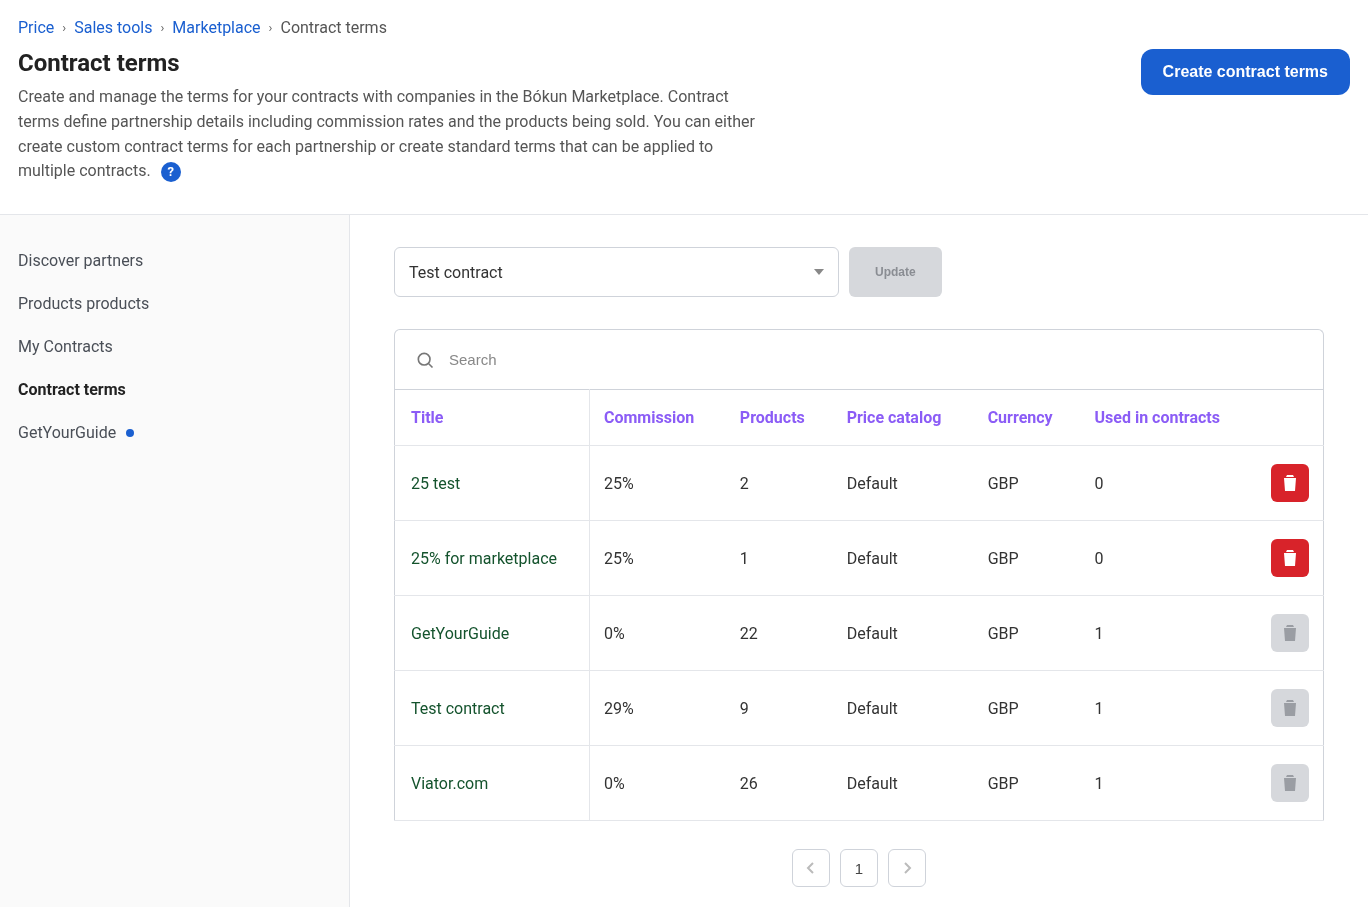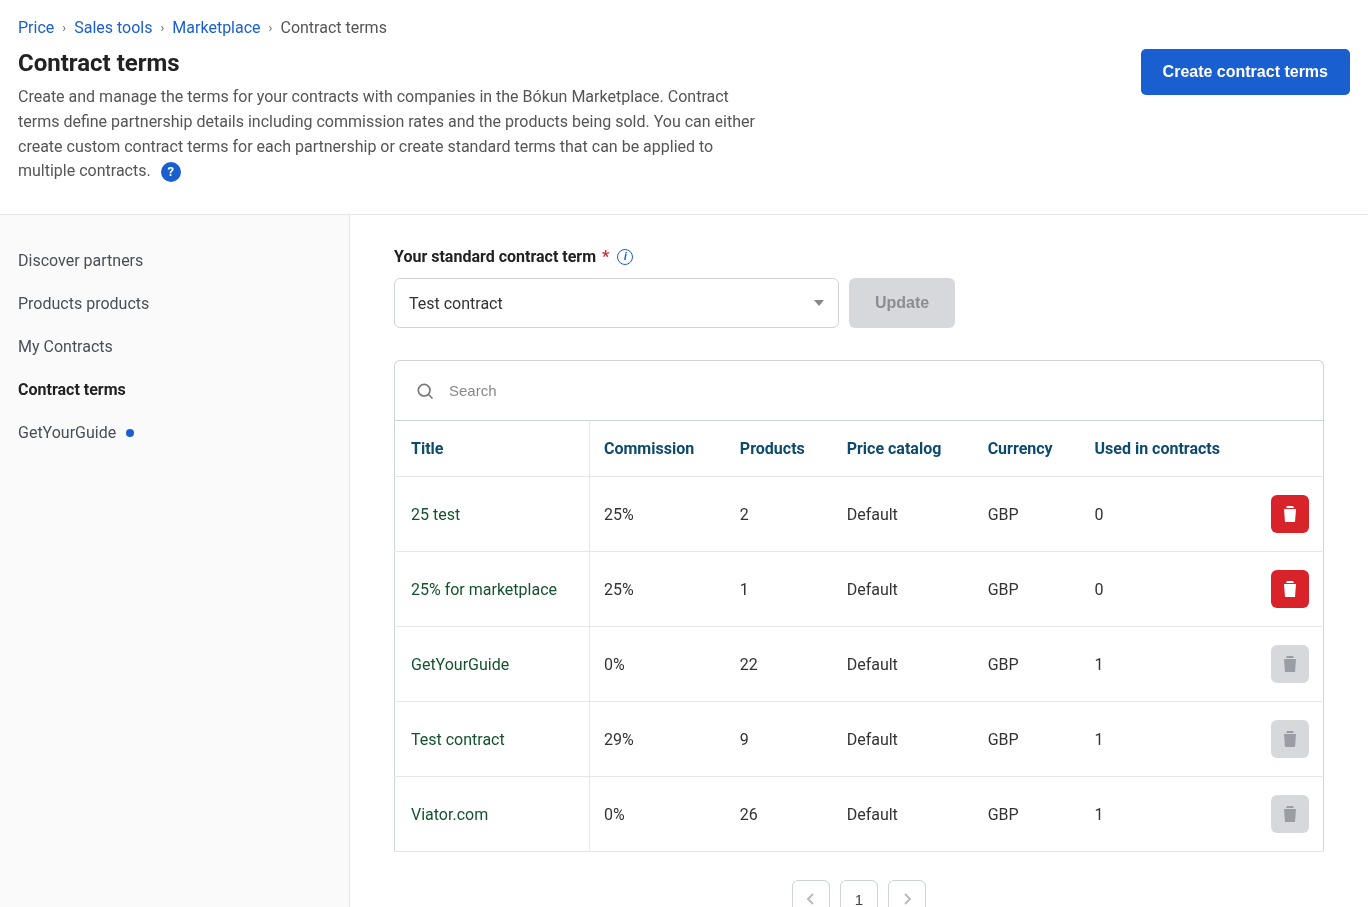--- a/index.html
+++ b/index.html
@@ -59,21 +59,21 @@
       color: #fff;
       font-weight: 700;
       font-size: 13px;
       vertical-align: middle;
       margin-left: 6px;
     }
     .btn-primary {
       background: #1a5fd0;
       color: #fff;
       border: none;
-      border-radius: 5px;
+      border-radius: 12px;
       padding: 14px 22px;
       font-size: 16px;
       font-weight: 600;
       cursor: pointer;
       white-space: nowrap;
     }
     .content-wrap {
       display: flex;
       border-top: 1px solid #e4e6ea;
       background: #fafafa;
@@ -162,21 +162,21 @@
       border-right: 5px solid transparent;
       border-top: 6px solid #888;
     }
     .btn-disabled {
       background: #d6d8dc;
       color: #8a8d93;
       border: none;
       border-radius: 6px;
       padding: 0 26px;
       height: 50px;
-      font-size: 16px;
+      font-size: 12px;
       font-weight: 600;
       cursor: not-allowed;
     }
     .search-box {
       border: 1px solid #cfd3da;
       border-radius: 6px 6px 0 0;
       height: 60px;
       display: flex;
       align-items: center;
       padding: 0 20px;
@@ -201,21 +201,21 @@
       background: #fff;
     }
     .table th, .table td {
       text-align: left;
       padding: 18px 14px;
       border-bottom: 1px solid #e4e6ea;
       font-size: 16px;
     }
     .table th {
       font-weight: 700;
-      color: #0c4a6e;
+      color: #8b5cf6;
       border-right: none;
     }
     .table th:first-child, .table td:first-child {
       padding-left: 16px;
       border-right: 1px solid #e4e6ea;
       width: 195px;
     }
     .table td { color: #333; }
     .table td.link a {
       color: #14532d;
@@ -298,25 +298,20 @@
         </div>
         <div class="sidebar-item">
           <span>GetYourGuide</span>
           <span class="dot"></span>
         </div>
       </div>
 
   </aside>
 
   <main class="main">
-    <div class="field-label">
-      <span>Your standard contract term</span>
-        <span class="req">*</span>
-      <span class="info-circle">i</span>
-    </div>
 
     <div class="row-controls">
       <div class="select-box">
         <span>Test contract</span>
         <span class="caret-down"></span>
       </div>
       <button class="btn-disabled" disabled="">Update</button>
     </div>
 
     <div class="search-box">

